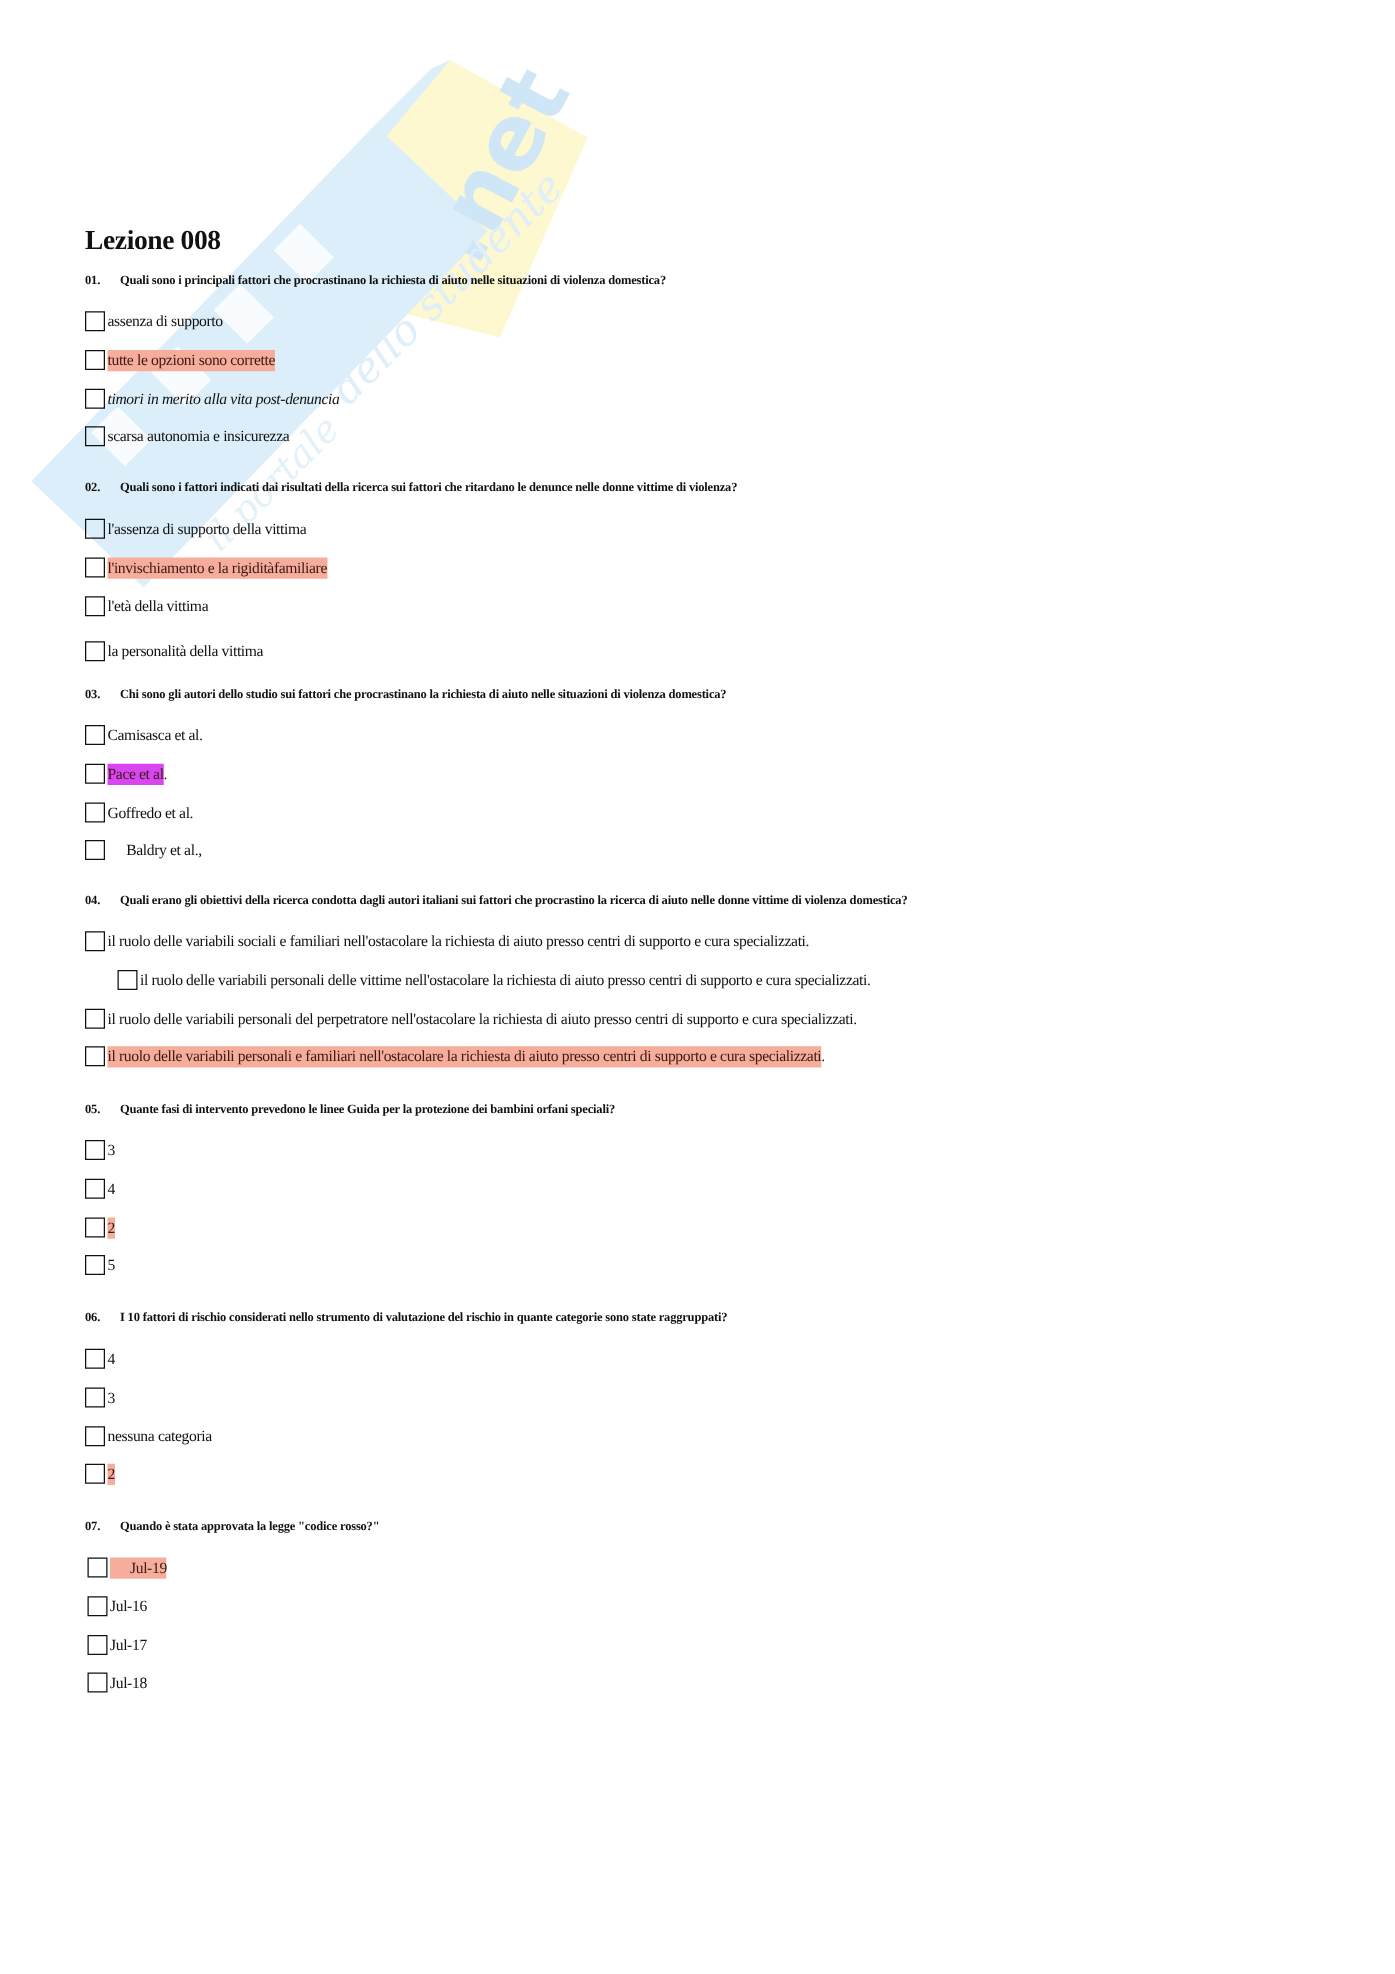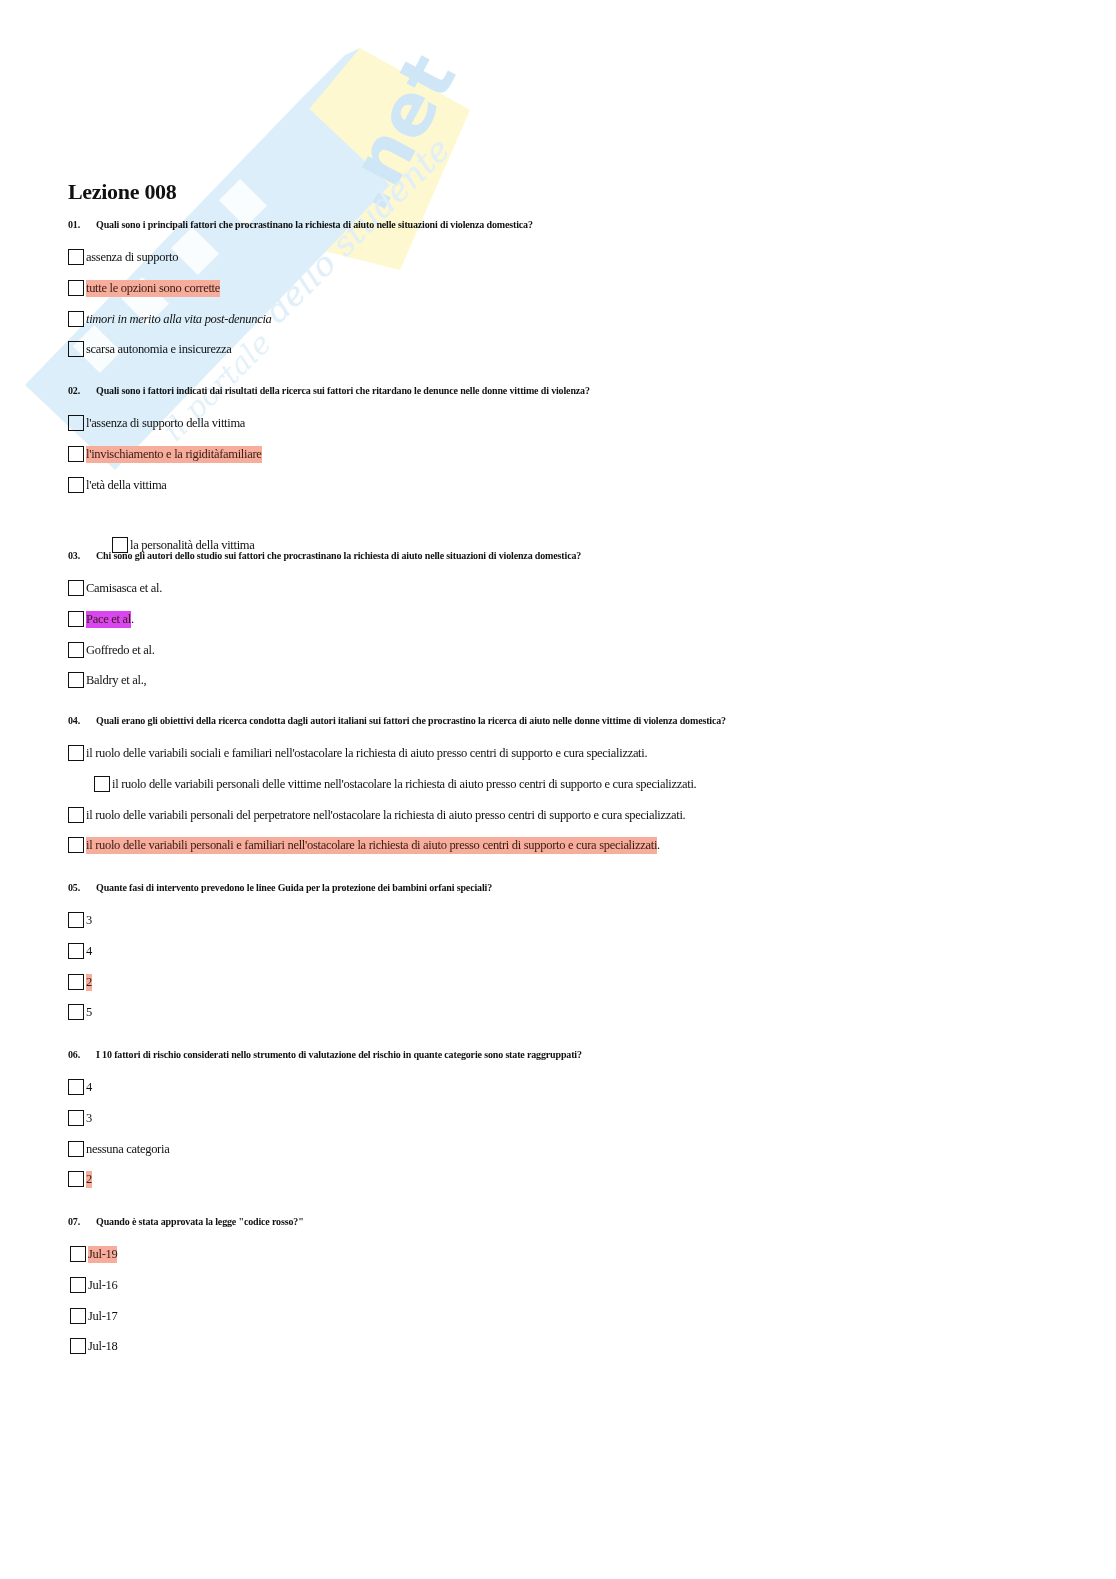--- a/index.html
+++ b/index.html
@@ -72,42 +72,42 @@
       <label class="option" style="top: 445px;">
         <span class="checkbox"></span>
         <span class="opt-text hl" style="background: rgb(246, 173, 156);">l'invischiamento e la rigiditàfamiliare</span>
         <span></span>
       </label>
       <label class="option" style="top: 476px;">
         <span class="checkbox"></span>
         <span class="opt-text">l'età della vittima</span>
         <span></span>
       </label>
-      <label class="option" style="top: 536px; margin-left: 44px;">
+      <label class="option" style="top: 512px;">
         <span class="checkbox"></span>
         <span class="opt-text">la personalità della vittima</span>
         <span></span>
       </label>
       <div class="question" style="top: 550px;"><span class="num">03.</span><span>Chi sono gli autori dello studio sui fattori che procrastinano la richiesta di aiuto nelle situazioni di violenza domestica?</span></div>
       <label class="option" style="top: 579px;">
         <span class="checkbox"></span>
         <span class="opt-text">Camisasca et al.</span>
         <span></span>
       </label>
       <label class="option" style="top: 610px;">
         <span class="checkbox"></span>
         <span class="opt-text hl" style="background: #d946ef;">Pace et al</span>
         <span>.</span>
       </label>
       <label class="option" style="top: 641px;">
         <span class="checkbox"></span>
         <span class="opt-text">Goffredo et al.</span>
         <span></span>
       </label>
-      <label class="option" style="top: 671px;">
+      <label class="option" style="top: 671px; gap: 15px;">
         <span class="checkbox"></span>
         <span class="opt-text">Baldry et al.,</span>
         <span></span>
       </label>
       <div class="question" style="top: 715px;"><span class="num">04.</span><span>Quali erano gli obiettivi della ricerca condotta dagli autori italiani sui fattori che procrastino la ricerca di aiuto nelle donne vittime di violenza domestica?</span></div>
       <label class="option" style="top: 744px;">
         <span class="checkbox"></span>
         <span class="opt-text">il ruolo delle variabili sociali e familiari nell'ostacolare la richiesta di aiuto presso centri di supporto e cura specializzati.</span>
         <span></span>
       </label>
@@ -164,21 +164,21 @@
         <span></span>
       </label>
       <label class="option" style="top: 1170px;">
         <span class="checkbox"></span>
         <span class="opt-text hl" style="background: rgb(246, 173, 156);">2</span>
         <span></span>
       </label>
       <div class="question" style="top: 1216px;"><span class="num">07.</span><span>Quando è stata approvata la legge "codice rosso?"</span></div>
       <label class="option" style="top: 1245px; left: 70px;">
         <span class="checkbox"></span>
-        <span class="opt-text hl" style="background: rgb(246, 173, 156);">Jul-19</span>
+        <span class="opt-text hl" style="background: rgb(246, 173, 156); padding-left: 16px;">Jul-19</span>
         <span></span>
       </label>
       <label class="option" style="top: 1276px; left: 70px;">
         <span class="checkbox"></span>
         <span class="opt-text">Jul-16</span>
         <span></span>
       </label>
       <label class="option" style="top: 1307px; left: 70px;">
         <span class="checkbox"></span>
         <span class="opt-text">Jul-17</span>

